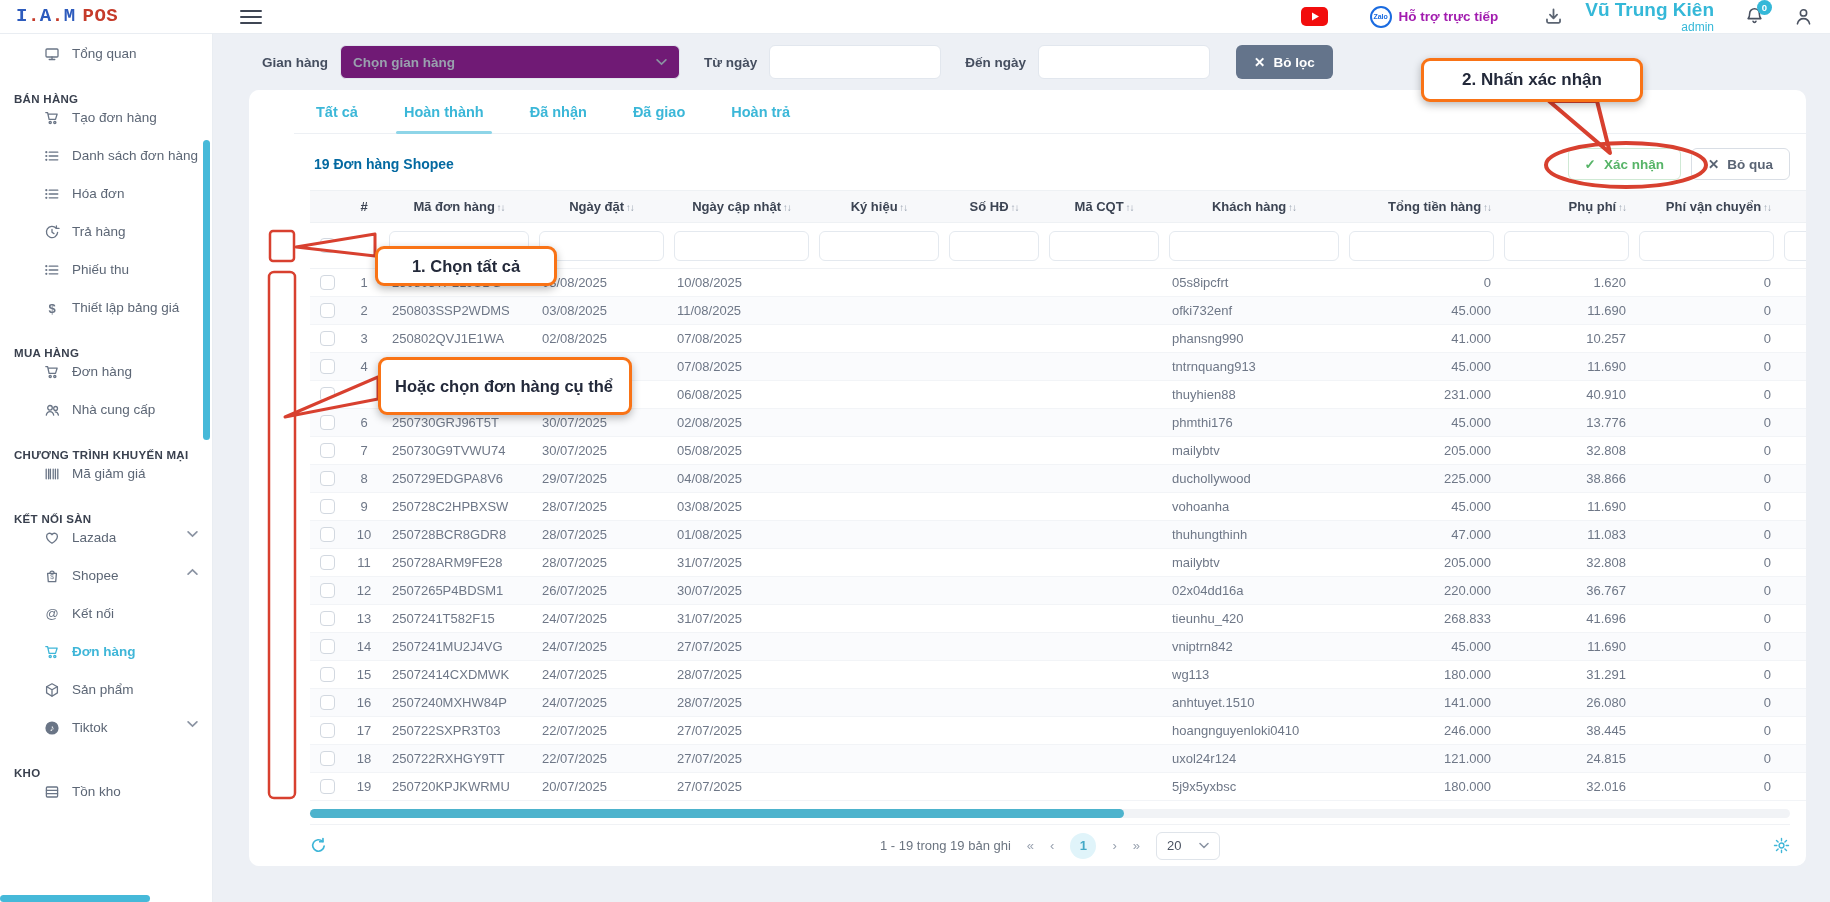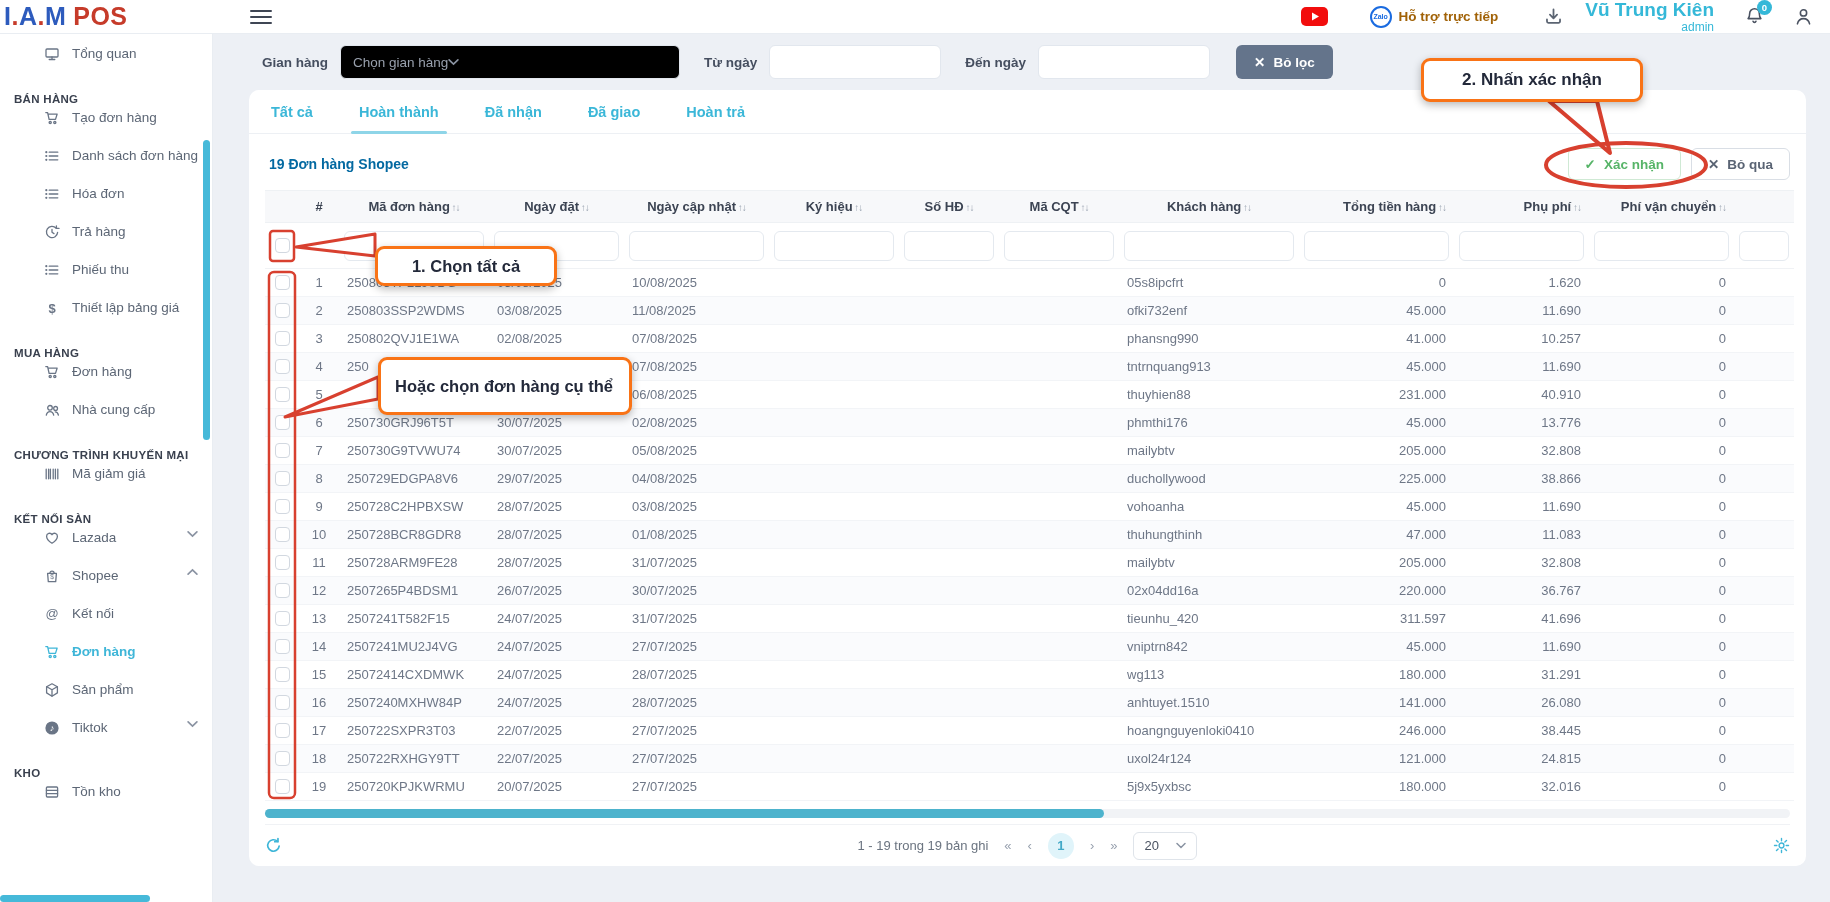--- a/index.html
+++ b/index.html
@@ -4,29 +4,29 @@
 <style>
   * { margin:0; padding:0; box-sizing:border-box; }
   html,body { width:1830px; height:902px; }
   body {
     overflow:hidden; background:#edf0f5; position:relative;
     font-family:"Liberation Sans","DejaVu Sans",sans-serif; color:#3c4454;
   }
   
   .topbar { position:absolute; top:0; left:0; right:0; height:34px; background:#fff;
             border-bottom:1px solid #e9edf2; display:flex; align-items:center; z-index:6; }
-  .logo { margin-left:4px; font-size:25px; font-weight:800; letter-spacing:.5px; line-height:1; }
+  .logo { margin-left:16px; font-size:19px; font-weight:800; letter-spacing:.5px; line-height:1;font-family:Liberation Mono, monospace; }
   .logo .lb { color:#2d5bbd; } .logo .lr { color:#c63b2a; } .logo .pos { color:#c63b2a; margin-left:7px; }
   .burger { margin-left:122px; cursor:pointer; display:flex; align-items:center; }
   .top-right { margin-left:auto; display:flex; align-items:center; padding-right:16px; }
   .yt { width:27px; height:19px; cursor:pointer; display:flex; }
   .zalo-wrap { display:flex; align-items:center; gap:7px; margin-left:42px; cursor:pointer; }
   .zalo-circle { width:22px; height:22px; border-radius:50%; border:2px solid #1a6be0; color:#1a6be0;
                  font-size:7px; font-weight:700; display:flex; align-items:center; justify-content:center; background:#fff; }
-  .support-label { font-size:13.5px; font-weight:700; color:#a16207; }
+  .support-label { font-size:13.5px; font-weight:700; color:#a21caf; }
   .dl { margin-left:46px; cursor:pointer; display:flex; }
   .userblock { margin-left:22px; display:flex; flex-direction:column; align-items:flex-end; line-height:1.15; cursor:pointer; }
   .uname { color:#35b8d8; font-size:19px; font-weight:700; }
   .urole { color:#35b8d8; font-size:12px; }
   .bell { margin-left:30px; position:relative; cursor:pointer; display:flex; }
   .badge { position:absolute; top:-6px; right:-7px; min-width:15px; height:15px; border-radius:8px;
            background:#35b8d8; color:#fff; font-size:9.5px; font-weight:700;
            display:flex; align-items:center; justify-content:center; padding:0 3px; }
   .person { margin-left:28px; cursor:pointer; display:flex; }
   
@@ -38,28 +38,28 @@
   .sb-item.indent { padding-left:44px; }
   .sb-item.active, .sb-item.active .icon { color:#3fb6d8; font-weight:700; }
   .sb-section { font-size:11.5px; font-weight:700; color:#39404e; letter-spacing:.3px; padding:9px 14px 5px; }
   .chev { margin-left:auto; color:#8a93a2; display:flex; }
   .sb-vthumb { position:absolute; top:106px; right:2px; width:7px; height:300px; border-radius:4px; background:#46b9d9; }
   .sb-hbar { position:absolute; bottom:0; left:0; width:150px; height:7px; border-radius:4px; background:#46b9d9; }
   
   .main { position:absolute; left:213px; top:34px; right:0; bottom:0; }
   .filterbar { display:flex; align-items:center; height:56px; padding:0 24px 0 49px; font-size:13.5px; }
   .fb-label { font-weight:700; color:#454e5f; margin-right:12px; }
-  .fb-select { width:340px; height:34px; background:#000000; border:1px solid #e2e7ee; border-radius:6px;
-               display:flex; align-items:center; padding:0 12px;
-               color:#99a1ae; cursor:pointer; }
+  .fb-select { width:340px; height:34px; background:#701a75; border:1px solid #e2e7ee; border-radius:6px;
+               display:flex; align-items:center; justify-content:space-between; padding:0 12px;
+               color:#99a1ae; cursor:pointer;font-weight:bold; }
   .fb-input { width:172px; height:34px; background:#fff; border:1px solid #e2e7ee; border-radius:6px; padding:0 10px; }
   .fb-gap { margin-left:24px; }
   .btn-clear { margin-left:26px; height:34px; background:#64748b; color:#fff; border:none; border-radius:6px;
                padding:0 18px; font-size:13.5px; font-weight:600; display:flex; align-items:center; gap:8px; cursor:pointer; }
-  .card { margin:0 24px 0 36px; background:#fff; border-radius:10px; height:776px; position:relative; overflow:hidden; }
+  .card { margin:0 24px 0 36px; background:#fff; border-radius:10px; height:776px; position:relative; overflow:hidden;padding-left:45px; }
   .tabs { display:flex; align-items:center; gap:46px; padding:0 22px; height:44px;
           border-bottom:1px solid #edf0f4; font-size:14.5px; font-weight:700; color:#3bb7d8; }
   .tab { height:44px; display:flex; align-items:center; position:relative; cursor:pointer; }
   .tab.active:after { content:""; position:absolute; left:-8px; right:-8px; bottom:0; height:3px;
                       background:#8ed5e8; border-radius:2px; }
   .toolbar { display:flex; align-items:center; padding:14px 16px 10px 20px; }
   .panel-title { font-size:14px; font-weight:700; color:#0369a1; }
   .toolbar-buttons { margin-left:auto; display:flex; gap:10px; }
   .btn { height:32px; border-radius:6px; background:#fff; padding:0 16px; font-size:13.5px; font-weight:600;
          display:flex; align-items:center; gap:8px; cursor:pointer; }
@@ -634,21 +634,21 @@
                 <div class="cb"></div>
               </td>
               <td class="center">13</td>
               <td>2507241T582F15</td>
               <td>24/07/2025</td>
               <td>31/07/2025</td>
               <td></td>
               <td></td>
               <td></td>
               <td>tieunhu_420</td>
-              <td class="num">311.597</td>
+              <td class="num">268.833</td>
               <td class="num">41.696</td>
               <td class="num">0</td>
               <td></td>
             </tr>
             <tr>
               <td>
                 <div class="cb"></div>
               </td>
               <td class="center">14</td>
               <td>2507241MU2J4VG</td>

